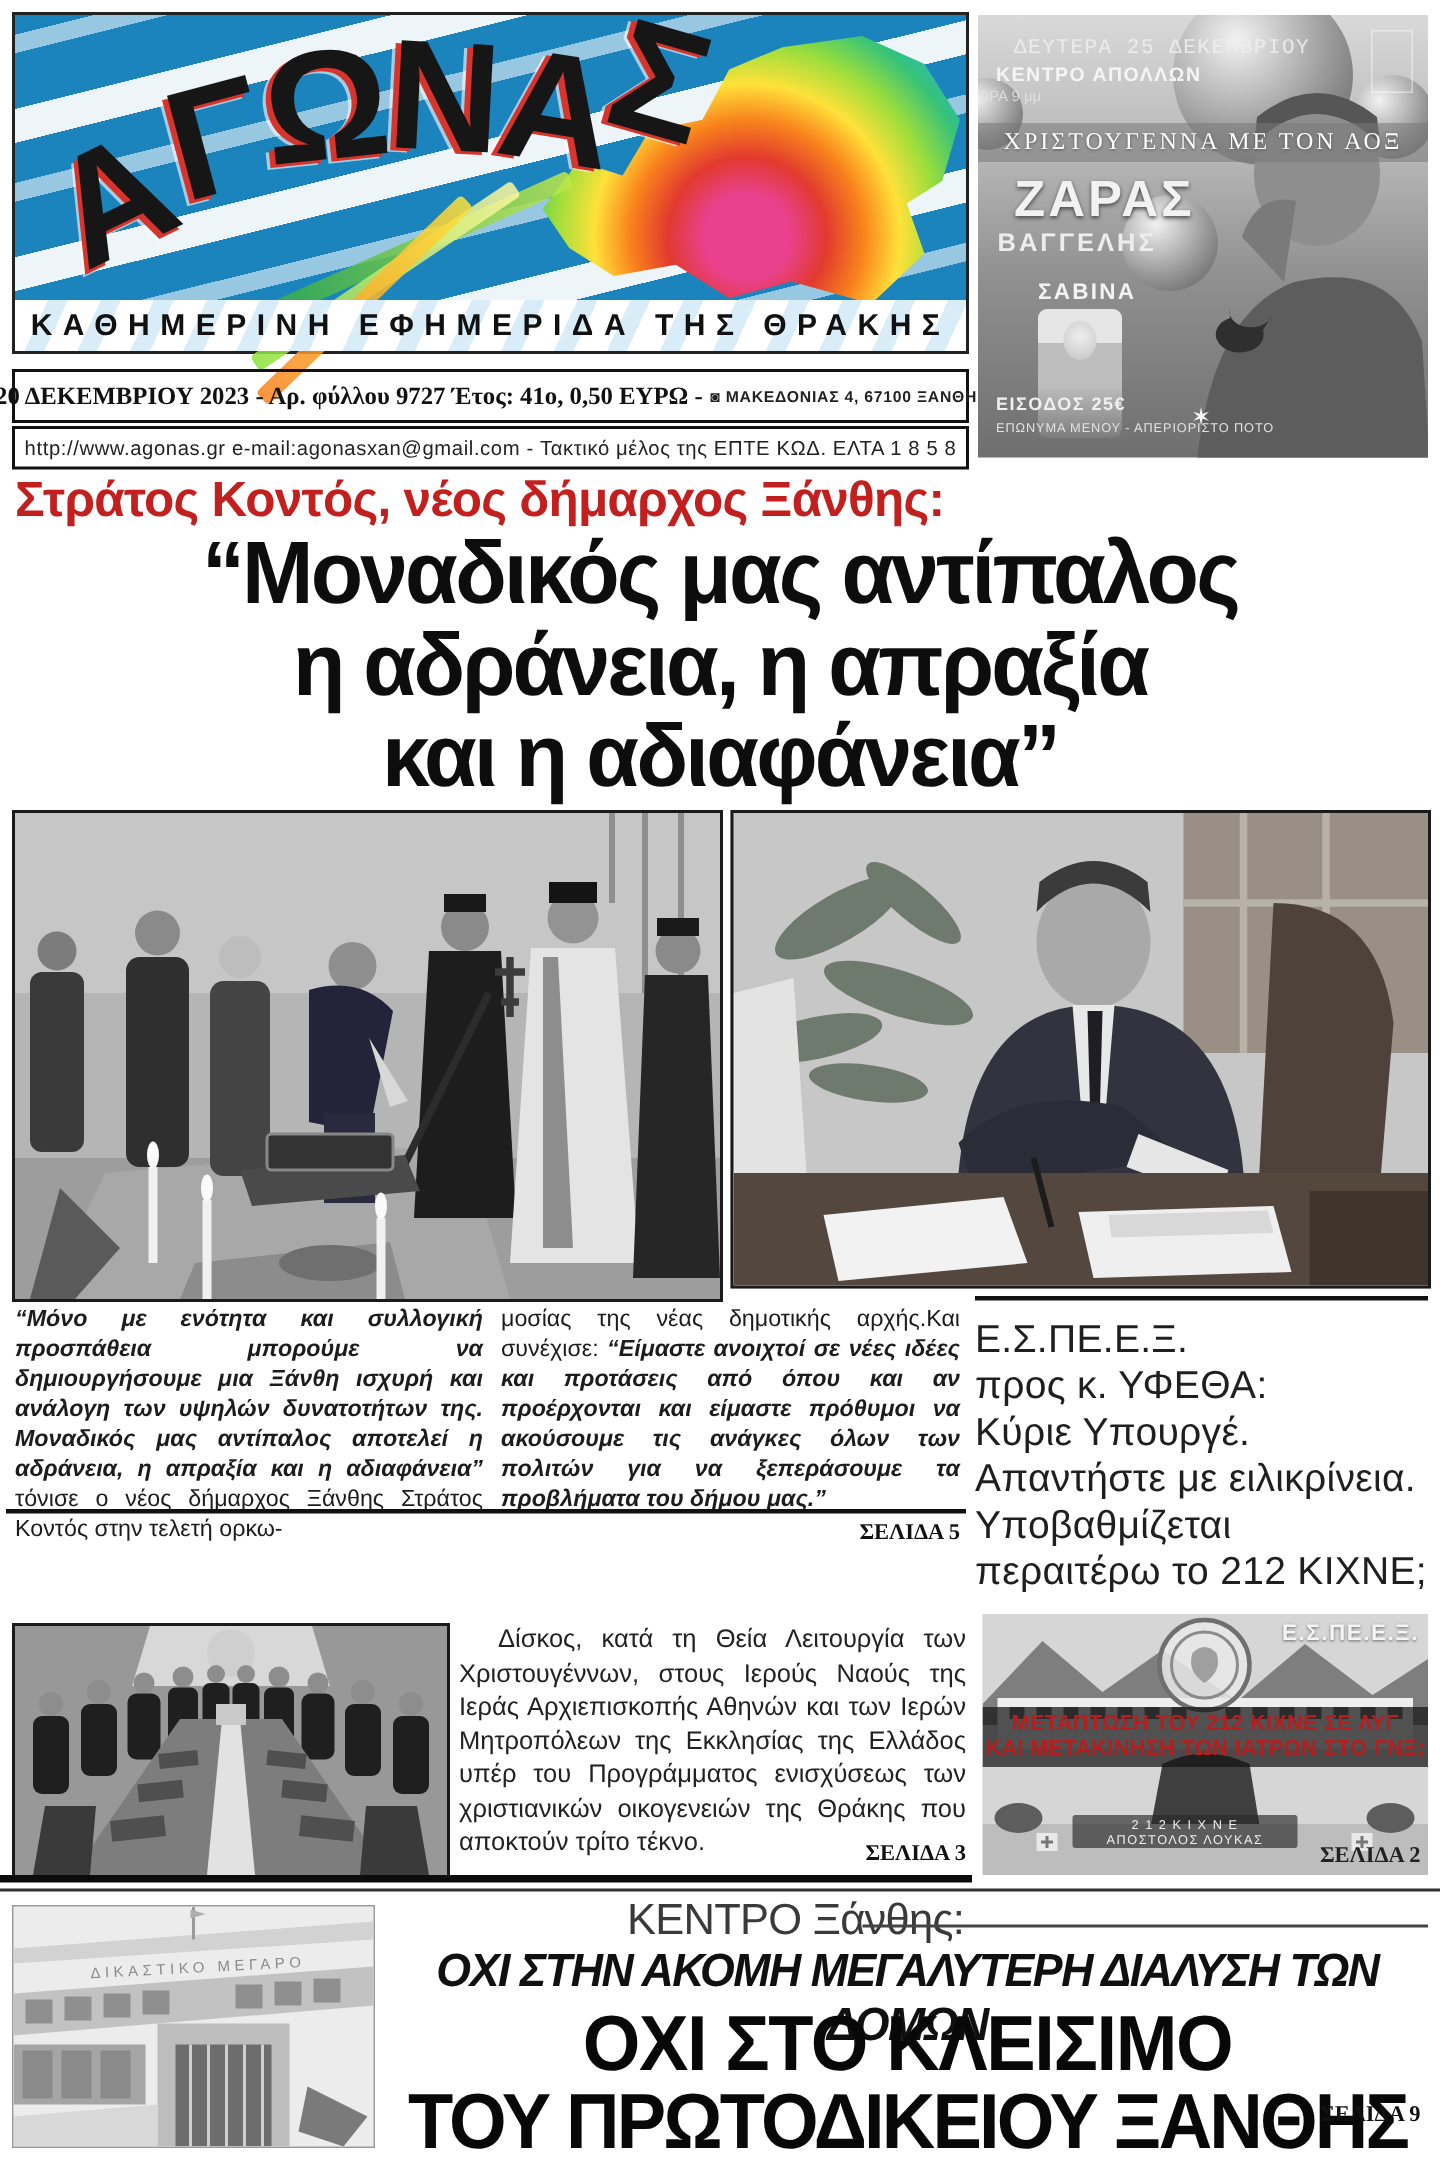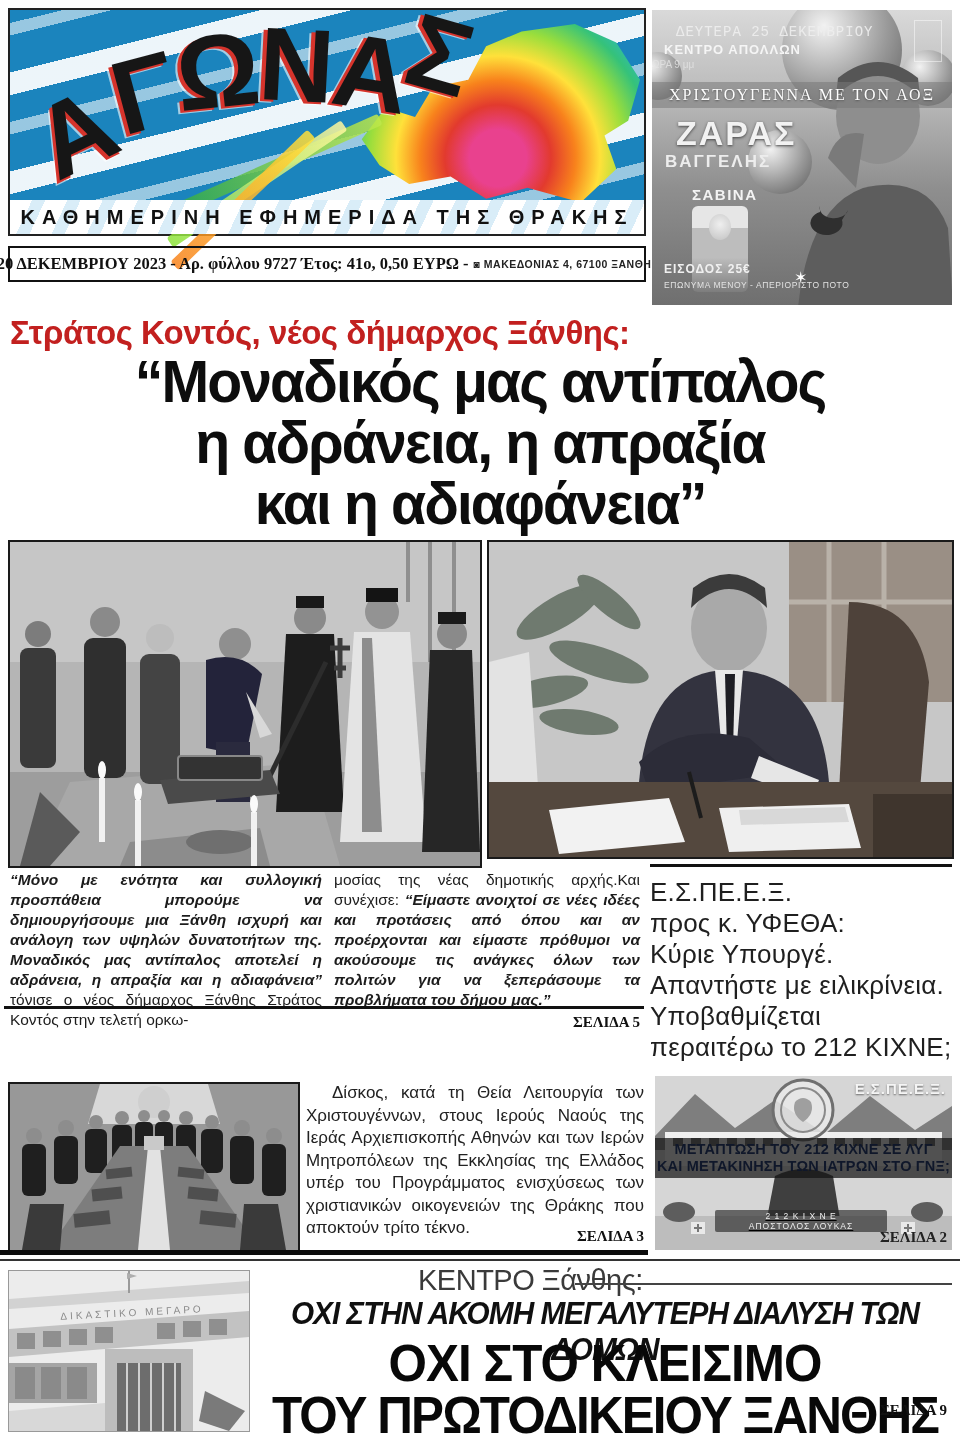--- a/index.html
+++ b/index.html
@@ -90,22 +90,22 @@
   .church-photo{left:8px;top:1082px;width:288px;height:166px;}
   .church-body{left:306px;top:1082px;width:338px;font-size:17px;line-height:22.5px;text-align:justify;color:#222;}
   .church-body .indent{display:inline-block;width:26px;}
   .church-ref{position:absolute;left:306px;top:1228px;width:338px;text-align:right;}
   .church-rule-bottom{left:0;top:1250px;width:648px;height:5px;background:#0c0c0c;}
 
   
   .hospital{left:655px;top:1076px;width:297px;height:174px;background:#cfcfcf;overflow:hidden;}
   .hosp-org{position:absolute;right:6px;top:4px;color:#f5f5f5;font-size:15px;font-weight:bold;letter-spacing:1px;text-shadow:0 1px 2px #666;}
   .hosp-band{position:absolute;left:0;top:62px;width:100%;background:rgba(20,20,20,.72);padding:3px 0;}
-  .hosp-band div{text-align:center;color:#0f172a;font-weight:bold;font-size:14.5px;line-height:17px;letter-spacing:.2px;}
-  .hosp-sign{position:absolute;left:60px;bottom:18px;width:150px;background:rgba(40,40,40,.65);border-radius:2px;padding:1px 11px;text-decoration:underline;}
+  .hosp-band div{text-align:center;color:#b91c1c;font-weight:bold;font-size:14.5px;line-height:17px;letter-spacing:.2px;}
+  .hosp-sign{position:absolute;left:60px;bottom:18px;width:150px;background:rgba(40,40,40,.65);border-radius:2px;padding:1px 0;}
   .hosp-sign div{text-align:center;color:#eee;font-size:8.5px;line-height:10px;letter-spacing:1px;}
   .hosp-ref{position:absolute;right:5px;bottom:4px;color:#222;}
 
   
   .bottom-rule{left:0;top:1259px;width:960px;height:2px;background:#333;}
   .court-photo{left:8px;top:1270px;width:240px;height:160px;border:1px solid #999;background:#eee;overflow:hidden;}
   .syriza-kicker{left:418px;top:1264px;font-size:29px;color:#3a3a3a;letter-spacing:-.5px;}
   .syriza-line{left:575px;top:1283px;width:377px;height:2px;background:#444;}
   .syriza-sub{left:250px;top:1296px;width:710px;text-align:center;font-size:31px;font-weight:bold;font-style:italic;
     color:#101010;letter-spacing:-1px;transform:scaleX(.96);}
@@ -134,20 +134,23 @@
       <span class="logo-letter">Σ</span>
     </div>
     <div class="abs masthead-subtitle">ΚΑΘΗΜΕΡΙΝΗ ΕΦΗΜΕΡΙΔΑ ΤΗΣ ΘΡΑΚΗΣ</div>
   </div>
 
   <div class="abs date-bar">
     <span class="date-main">ΤΕΤΑΡΤΗ 20 ΔΕΚΕΜΒΡΙΟΥ 2023 - Αρ. φύλλου 9727 Έτος: 41ο, 0,50 ΕΥΡΩ -</span>
     <span class="date-addr">◙ ΜΑΚΕΔΟΝΙΑΣ 4, 67100 ΞΑΝΘΗ ☎ 254 1021717</span>
   </div>
 
+  <div class="abs contact-bar">
+    <span>http://www.agonas.gr   e-mail:agonasxan@gmail.com  -  Τακτικό μέλος της ΕΠΤΕ  ΚΩΔ. ΕΛΤΑ  1 8 5 8</span>
+  </div>
 
   <div class="abs ad">
     <div class="ball abs" style="left:130px;top:-20px;width:120px;height:120px;"></div>
     <div class="ball abs" style="left:248px;top:40px;width:56px;height:56px;"></div>
     <div class="ball abs" style="left:-18px;top:42px;width:48px;height:48px;"></div>
     <div class="ball abs" style="left:96px;top:120px;width:64px;height:64px;"></div>
     <div class="abs ad-hotel"></div>
     <svg class="abs ad-man" viewBox="0 0 190 270">
       <rect x="0" y="0" width="190" height="270" fill="none"></rect>
       <ellipse cx="110" cy="78" rx="42" ry="48" fill="#8e8e8e"></ellipse>

